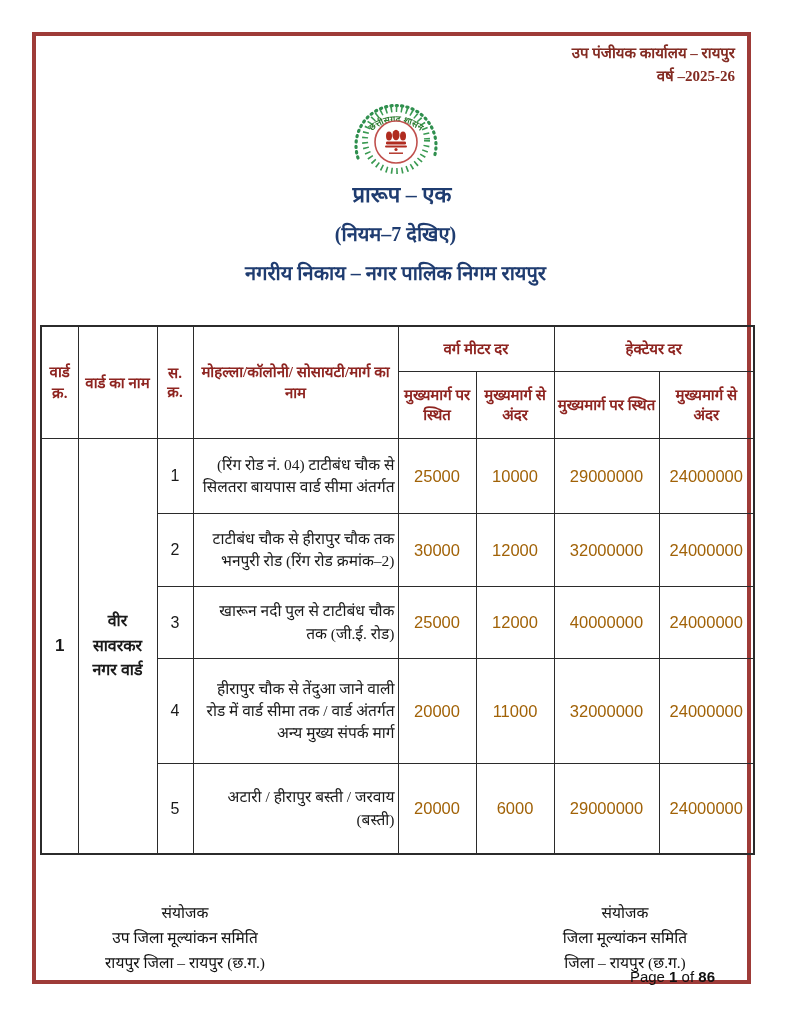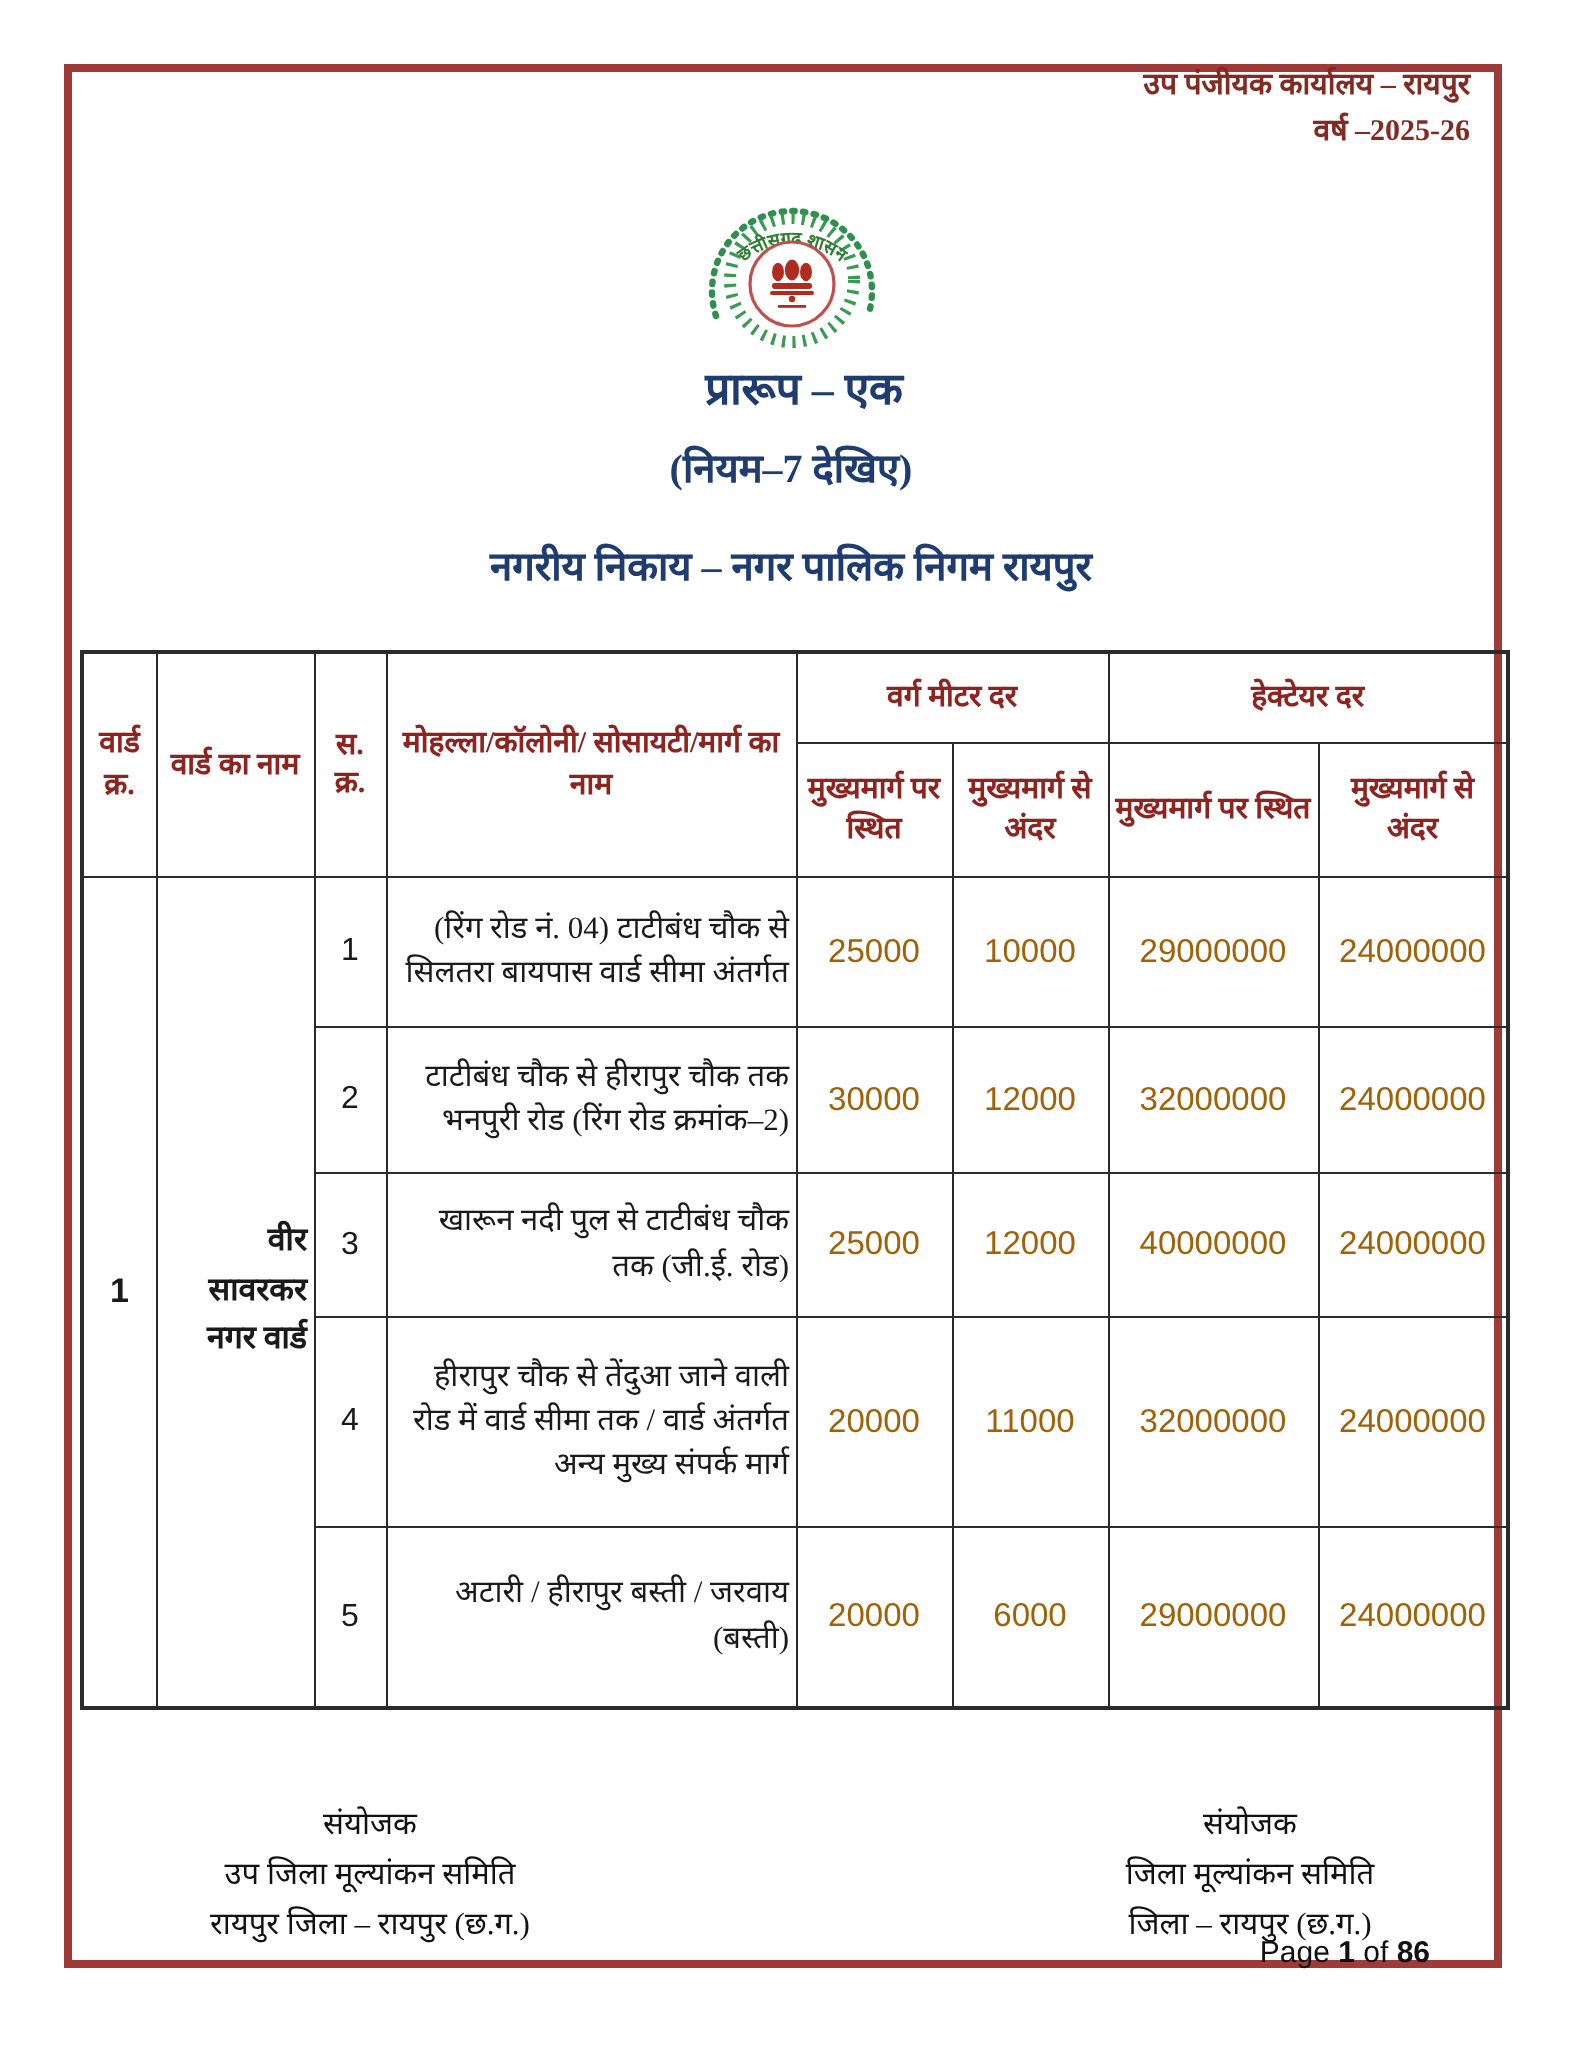--- a/index.html
+++ b/index.html
@@ -1,34 +1,34 @@
 <!DOCTYPE html>
 <html><head>
 <meta charset="utf-8">
 <style>
   html,body{margin:0;padding:0;background:#ffffff;}
   body{font-family:"Liberation Serif","DejaVu Serif",serif;}
   .page{position:relative;width:791px;height:1024px;background:#fff;overflow:hidden;}
   .page-border{position:absolute;left:32px;top:32px;width:719px;height:952px;border:4px solid #9e3b38;box-sizing:border-box;}
-  .office-block{position:absolute;top:32px;right:56px;text-align:right;color:#832b22;font-weight:bold;font-size:15px;line-height:23px;}
+  .office-block{position:absolute;top:42px;right:56px;text-align:right;color:#832b22;font-weight:bold;font-size:15px;line-height:23px;}
   .emblem-wrap{position:absolute;top:94px;left:0;width:100%;text-align:center;}
   .headings{position:absolute;top:178px;left:0;width:100%;text-align:center;color:#1f3c70;font-weight:bold;}
   .h1{font-size:22px;margin:0 0 12px 13px;}
-  .h2{font-size:20px;margin:0 0 22px 0;}
+  .h2{font-size:20px;margin:0 0 12px 0;}
   .h3{font-size:22px;margin:0 0 13px 0;}
   .h4{font-size:20px;margin:0;}
   .table-wrap{position:absolute;left:40px;top:325px;width:713px;}
   table.rates{border-collapse:collapse;table-layout:fixed;width:713px;}
   table.rates td,table.rates th{border:1px solid #2b2b2b;padding:12px 3px;box-sizing:border-box;vertical-align:middle;}
   table.rates{border:2px solid #2b2b2b;}
   th{font-weight:bold;color:#8e2420;font-size:15px;line-height:1.35;}
   .th-serial{word-break:break-all;line-height:1.25;}
   td.cell-sn{font-family:"Liberation Sans","DejaVu Sans",sans-serif;font-size:16px;text-align:center;color:#1a1a1a;}
   td.cell-ward-no{font-family:"Liberation Sans","DejaVu Sans",sans-serif;font-size:17px;font-weight:bold;text-align:center;color:#1a1a1a;}
-  td.cell-ward-name{font-size:16px;font-weight:bold;text-align:right;color:#1a1a1a;line-height:1.55;}
+  td.cell-ward-name{font-size:16px;font-weight:bold;text-align:center;color:#1a1a1a;line-height:1.55;}
   td.cell-loc{font-size:15.5px;text-align:right;color:#1a1a1a;line-height:1.45;}
   td.cell-num{font-family:"Liberation Sans","DejaVu Sans",sans-serif;font-size:16.5px;text-align:center;color:#a16207;}
   .footer-left{position:absolute;left:85px;top:900px;width:200px;text-align:center;font-size:15.5px;line-height:25px;color:#111;}
   .footer-right{position:absolute;left:525px;top:900px;width:200px;text-align:center;font-size:15.5px;line-height:25px;color:#111;}
   .page-num-line{position:absolute;right:76px;top:968px;font-family:"Liberation Sans","DejaVu Sans",sans-serif;font-size:15px;color:#111;}
   .page-num-line b{font-weight:bold;}
 </style>
 </head>
 <body>
 

